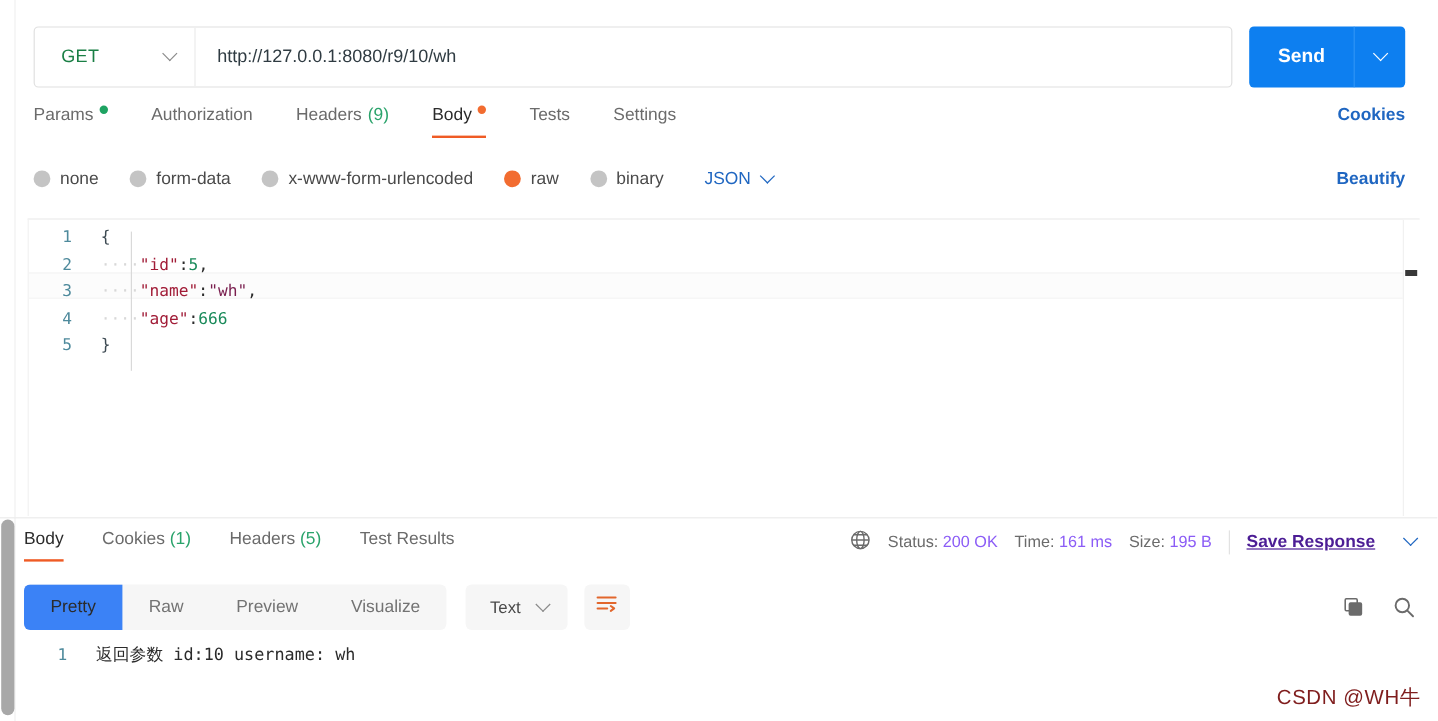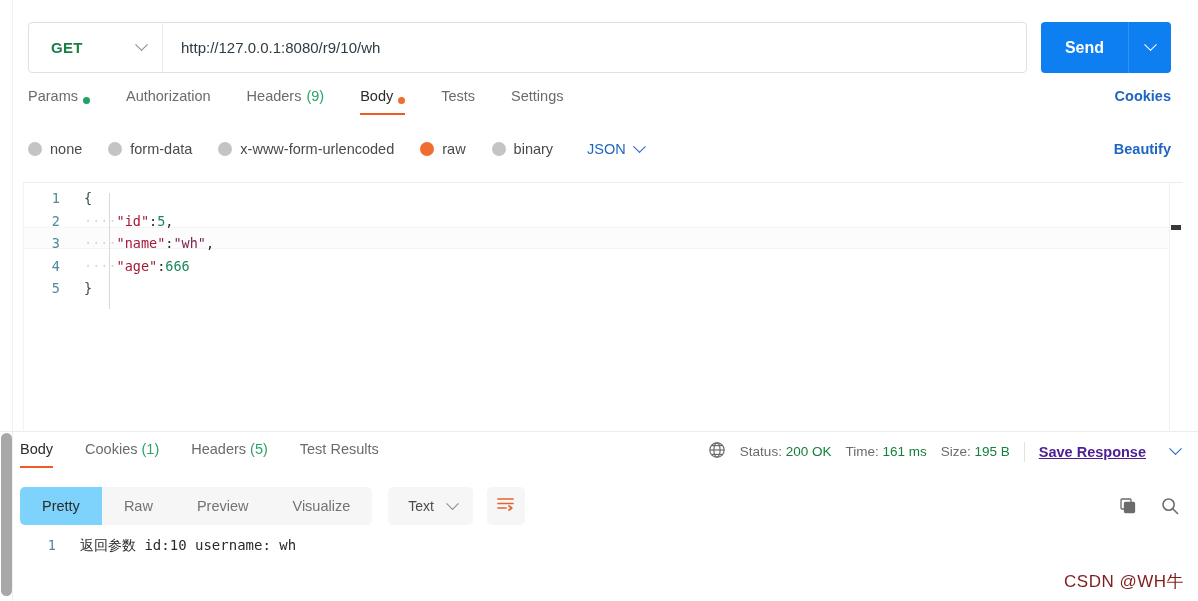--- a/index.html
+++ b/index.html
@@ -45,21 +45,21 @@
   }
   .method-box {
     width: 134px;
     display: flex; align-items: center; justify-content: space-between;
     padding: 0 16px 0 22px;
     border-right: 1px solid #ececec;
     cursor: pointer;
   }
   .method-label {
     color: #1a7f45;
-    font-weight: bold;
+    font-weight: normal;
     font-size: 15px;
     letter-spacing: .3px;
   }
   .chev {
     display: inline-block;
     width: 9px; height: 9px;
     border-right: 1.6px solid #8a8a8a;
     border-bottom: 1.6px solid #8a8a8a;
     transform: rotate(45deg) translate(-2px,-2px);
   }
@@ -93,21 +93,21 @@
   .send-caret .chev { border-color: #ffffff; }
 
   
   .req-tabs {
     position: absolute; left: 28px; top: 88px;
     width: 1143px; height: 32px;
     display: flex; align-items: flex-start;
   }
   .rtab {
     position: relative;
-    display: flex; align-items: flex-end; gap: 5px;
+    display: flex; align-items: flex-start; gap: 5px;
     font-size: 14.5px;
     color: #6b6b6b;
     margin-right: 36px;
     padding-bottom: 11px;
     cursor: pointer; white-space: nowrap;
   }
   .rtab.active { color: #2b2b2b; }
   .rtab.active::after {
     content: "";
     position: absolute; left: 0; right: 0; bottom: 0;
@@ -227,21 +227,21 @@
     content: "";
     position: absolute; left: 0; right: 0; bottom: 0;
     height: 2px; background: #ef5b25;
   }
   .meta {
     margin-left: auto;
     display: flex; align-items: center; gap: 14px;
     font-size: 13.5px; color: #6b6b6b;
     padding-bottom: 8px;
   }
-  .meta .val { color: #15803d; }
+  .meta .val { color: #8b5cf6; }
   .meta .sep { width: 1px; height: 20px; background: #e2e2e2; }
   .save-resp {
     display: flex; align-items: center; gap: 25px;
     color: #4c1d95; font-size: 14.5px; font-weight: bold;
     cursor: pointer;
     text-decoration: underline;
   }
   .save-resp .chev { border-color: #1f66c1; }
 
   
@@ -254,21 +254,21 @@
     display: flex; align-items: stretch;
     background: #f6f6f6; border-radius: 5px; height: 38px;
     overflow: hidden;
   }
   .seg-item {
     display: flex; align-items: center;
     padding: 0 22px;
     font-size: 14.5px; color: #737373;
     cursor: pointer; white-space: nowrap;
   }
-  .seg-item.active { background: #7dd3fc; color: #2b2b2b; }
+  .seg-item.active { background: #3b82f6; color: #2b2b2b; }
   .txt-sel {
     margin-left: 16px; height: 38px;
     background: #f6f6f6; border-radius: 5px;
     display: flex; align-items: center; gap: 14px;
     padding: 0 16px 0 20px;
     font-size: 14px; color: #4a4a4a;
     cursor: pointer;
   }
   .wrap-btn {
     margin-left: 14px; width: 38px; height: 38px;

